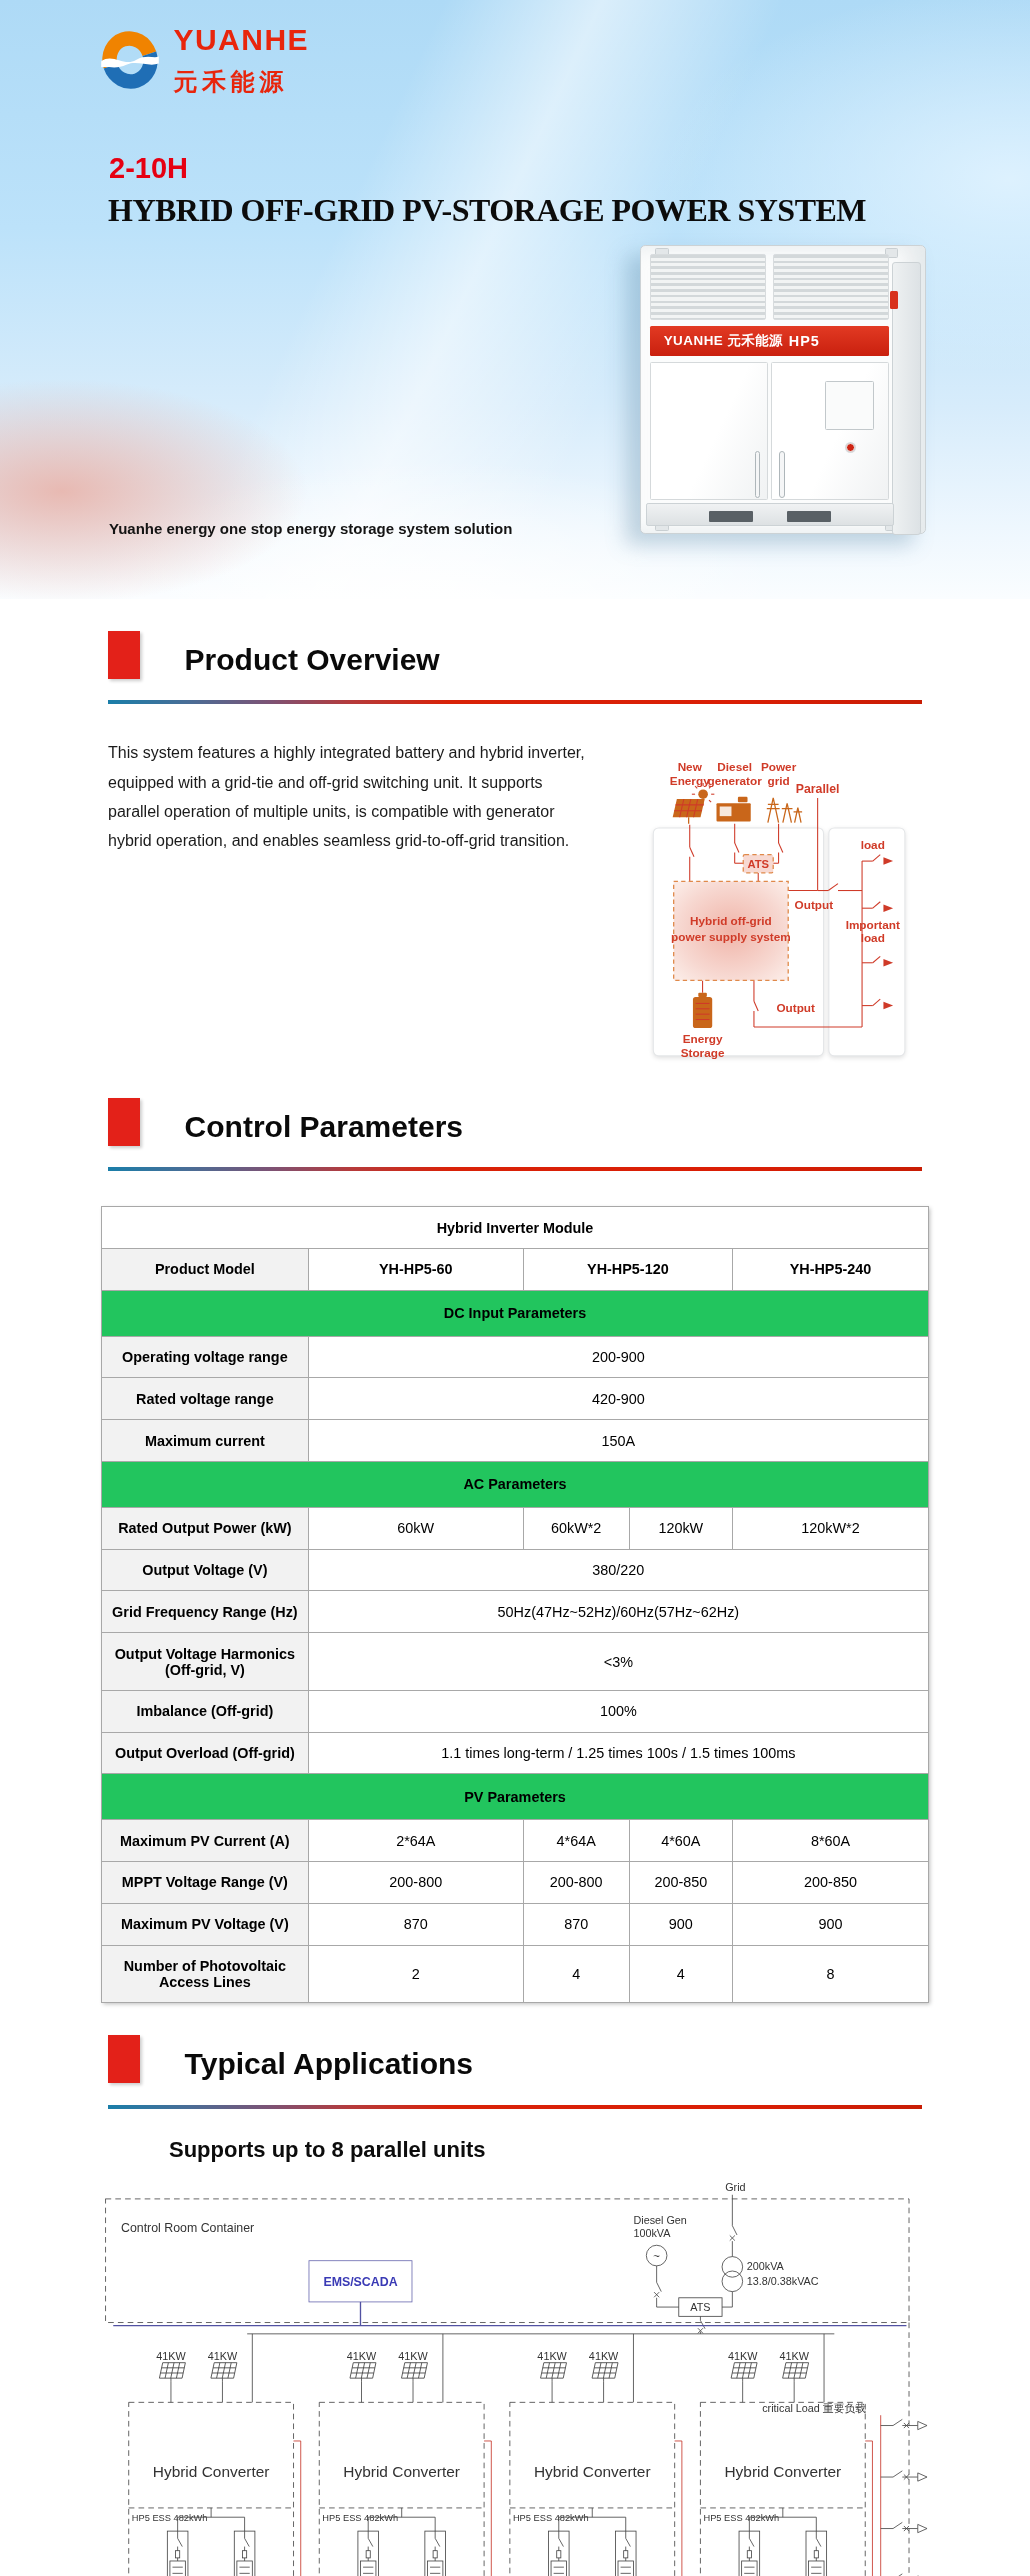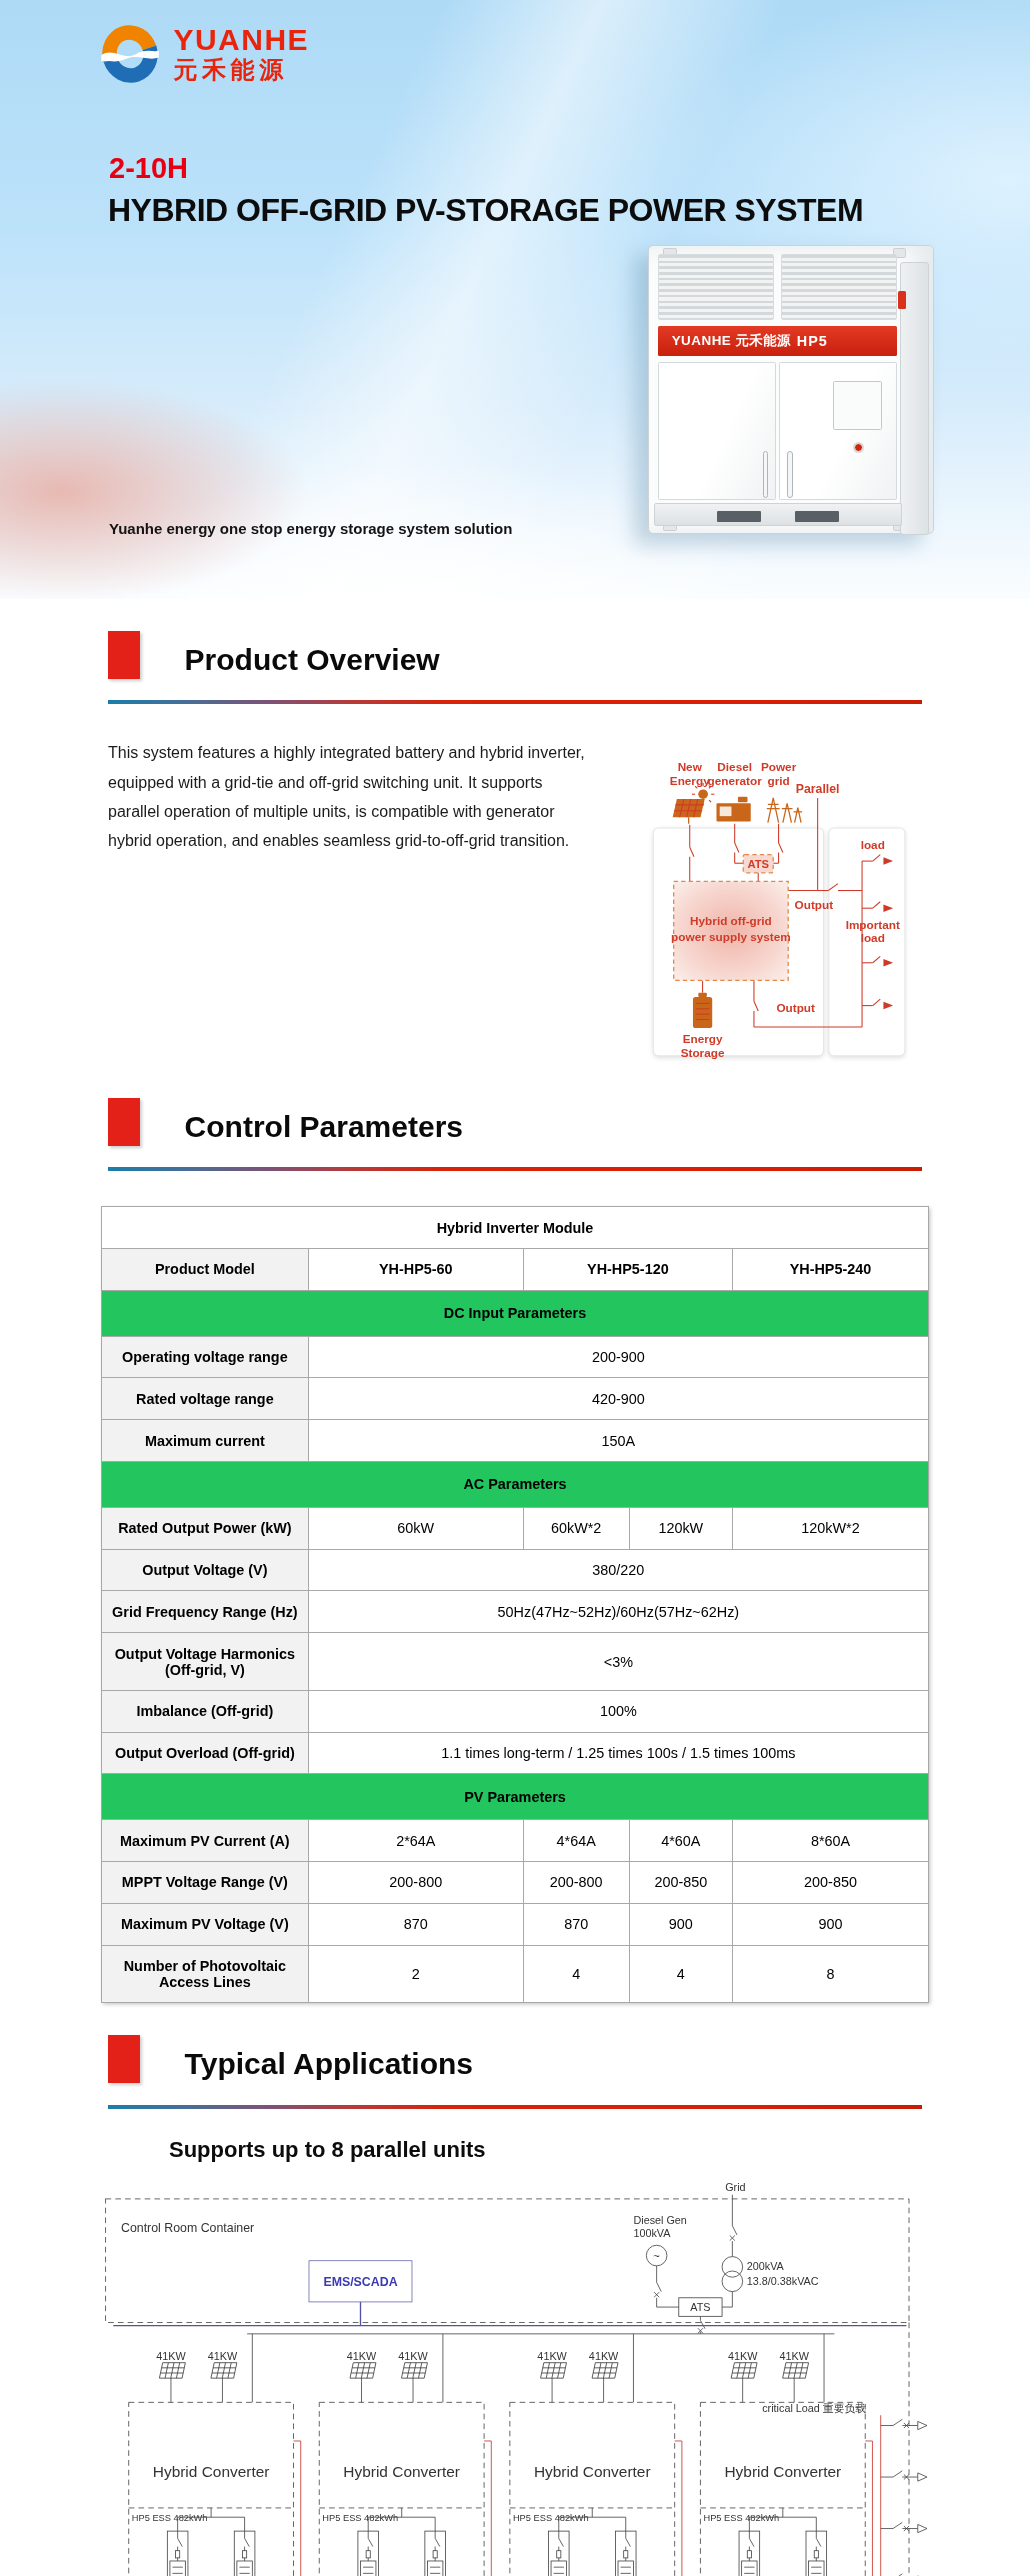--- a/index.html
+++ b/index.html
@@ -12,28 +12,28 @@
     background:
       radial-gradient(ellipse 361px 165px at 6% 82%, rgba(232,175,165,0.85), transparent 68%),
       radial-gradient(ellipse 515px 216px at 42% 102%, rgba(255,255,255,0.95), transparent 70%),
       radial-gradient(ellipse 464px 258px at 98% 30%, rgba(225,243,255,0.9), transparent 75%),
       linear-gradient(115deg, rgba(255,255,255,0) 34%, rgba(255,255,255,0.55) 46%, rgba(255,255,255,0) 60%),
       linear-gradient(180deg, #aedaf6 0%, #bce2fa 38%, #d7ecfb 68%, #eef7fe 88%, #fafdff 100%);
   }
   .logo { position:absolute; left:100px; top:24px; display:flex; align-items:center; gap:13.4px; }
   .logo-mark { width:60px; height:60px; }
   .logo-text .en { font-size:30px; font-weight:700; color:#e8250c; letter-spacing:1.5px; line-height:1.05; }
-  .logo-text .cn { font-size:24px; font-weight:700; color:#e8250c; letter-spacing:4.6px; line-height:1.15; }
+  .logo-text .cn { font-size:24px; font-weight:700; color:#e8250c; letter-spacing:4.6px; line-height:1.15;margin-top:12px; }
   .model-tag { position:absolute; left:109px; top:152px; font-size:29px; font-weight:700; color:#e60012; }
-  .hero-title { position:absolute; left:108px; top:192px; font-size:32px; font-weight:700; color:#0c0c0c; letter-spacing:-0.5px; }
+  .hero-title { position:absolute; left:108px; top:192px; font-size:32px; font-weight:700; color:#0c0c0c; letter-spacing:-0.5px;font-family:Liberation Serif, serif; }
   .tagline { position:absolute; left:109px; top:478px; font-size:15px; font-weight:700; color:#141414;margin-top:42px; }
 
   
   .cabinet { position:absolute; left:638px; top:238px; width:340px; height:315px; }
-  .cab-body { position:absolute; left:10px; top:7.2px; width:286px; height:289px; background:#fbfcfc;
+  .cab-body { position:absolute; left:2px; top:7.2px; width:286px; height:289px; background:#fbfcfc;
     border:1px solid #ccd2d5; border-radius:5.2px; box-shadow:-13.4px 10.3px 20.6px rgba(96,140,170,0.35), inset -15.5px 0 20.6px rgba(190,200,206,0.35); }
   .cab-side { position:absolute; right:4.1px; top:15.5px; width:29px; height:273px; background:linear-gradient(90deg,#eef1f2,#dde2e5); border:1px solid #ccd2d5; border-radius:3.1px; }
   .cab-vents { position:absolute; left:9.3px; top:8.2px; right:36px; height:66px; display:flex; gap:7.2px; }
   .vent { flex:1; border:1px solid #d8dcde; border-radius:2.1px;
     background:repeating-linear-gradient(180deg,#d3d8da 0 2.6px,#f2f4f4 2.6px 5.7px); }
   .cab-band { position:absolute; left:9.3px; top:80px; right:36px; height:30px; background:linear-gradient(180deg,#e23a23,#c9200e); border-radius:1.5px; display:flex; align-items:center; }
   .band-logo { color:#fff; font-weight:700; font-size:13.4px; padding-left:13.4px; letter-spacing:0.5px; white-space:nowrap; }
   .band-model { color:#fff; font-weight:700; font-size:14.4px; position:absolute; left:58%; letter-spacing:1px; }
   .cab-doors { position:absolute; left:9.3px; top:116px; right:36px; bottom:33px; display:flex; gap:3.1px; }
   .door { flex:1; border:1px solid #d5d9db; border-radius:1.5px; background:linear-gradient(115deg,#ffffff 55%,#f0f2f3); position:relative; }

